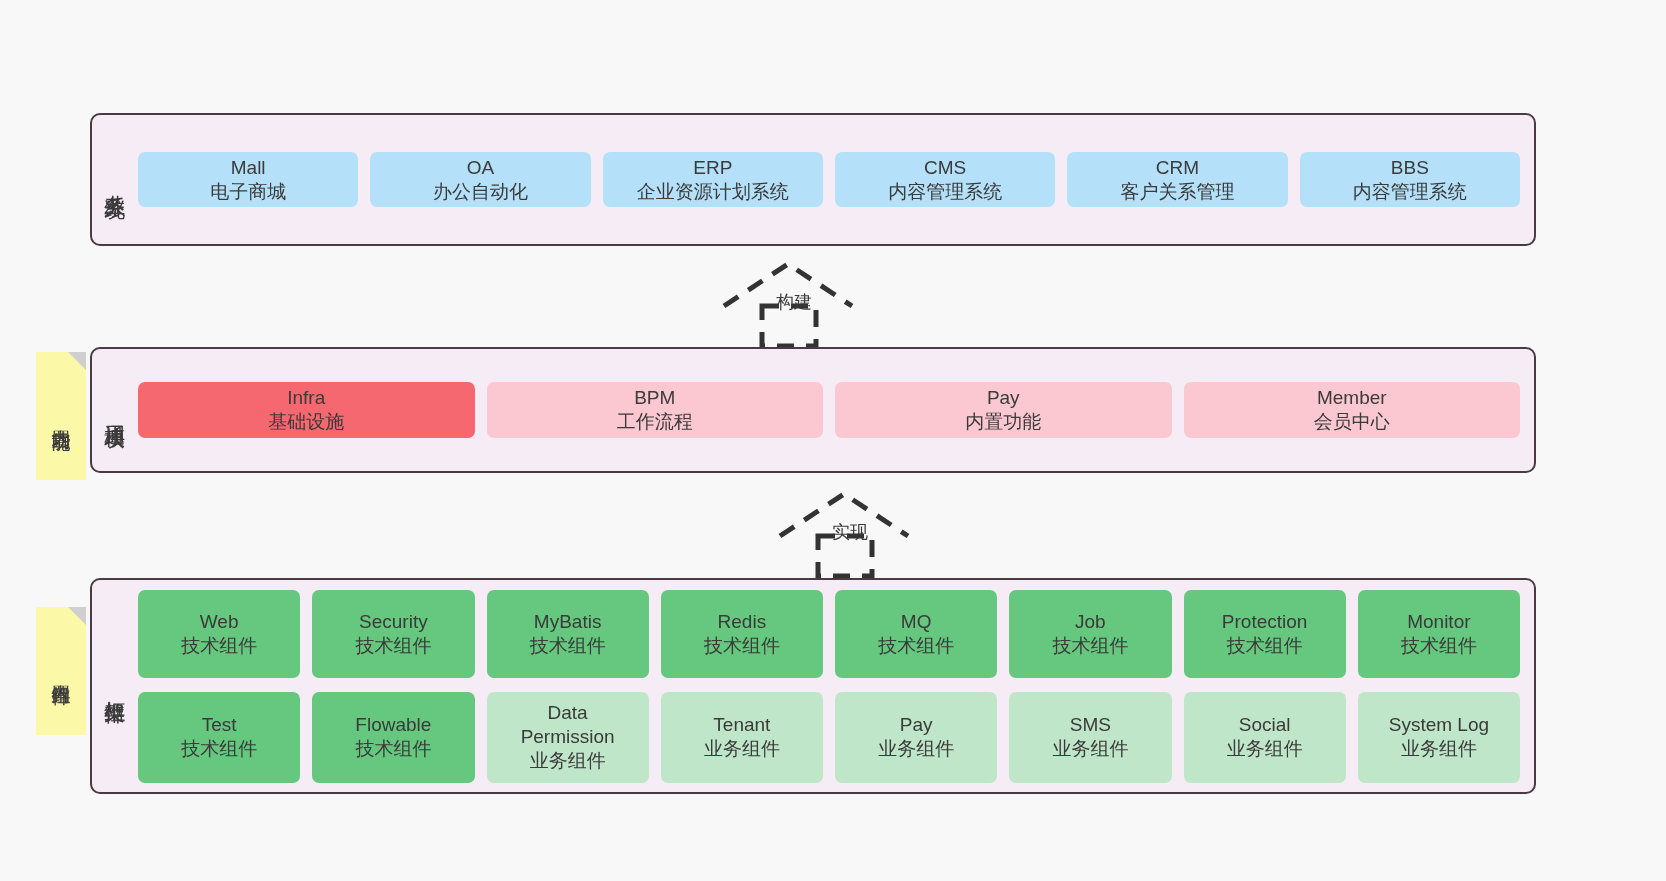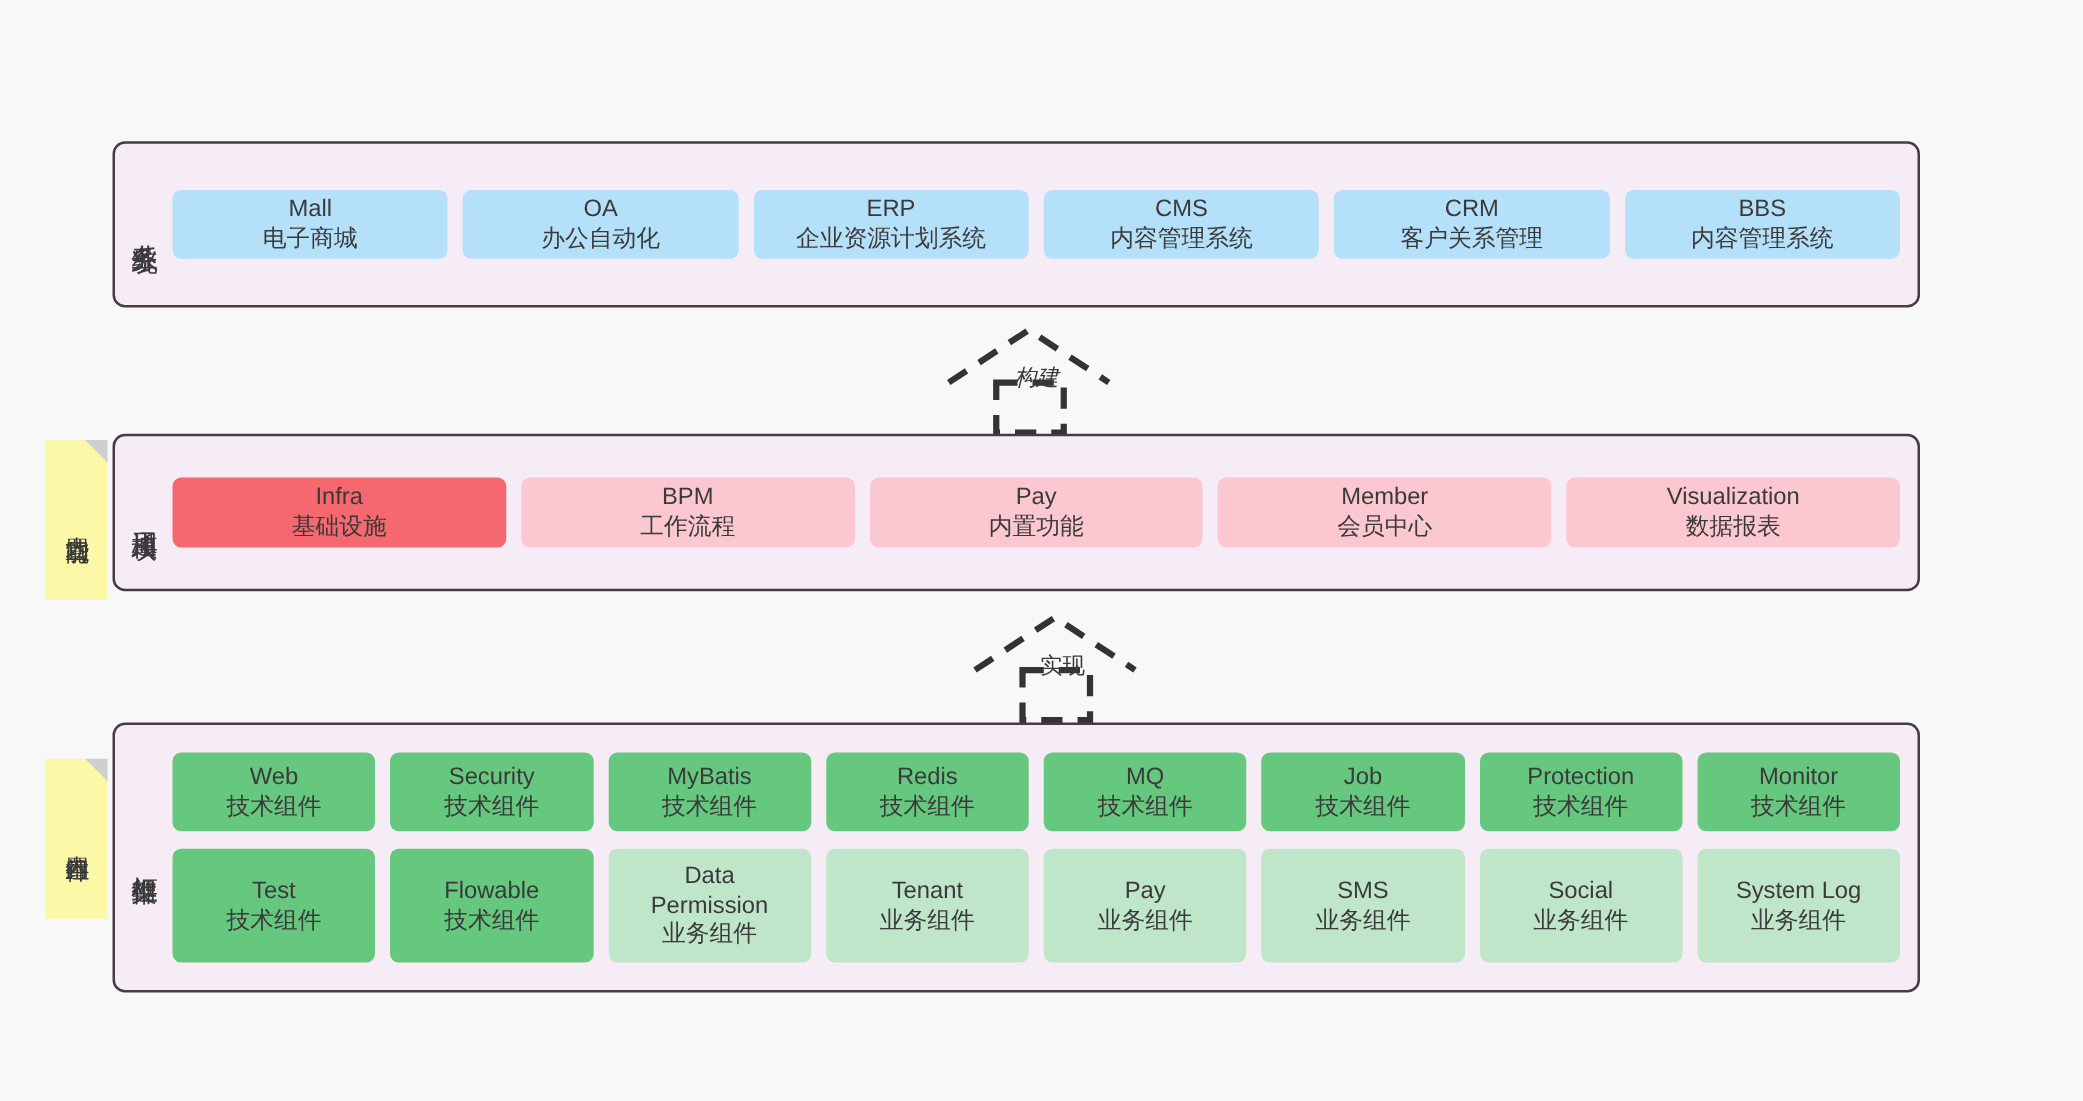--- a/index.html
+++ b/index.html
@@ -139,21 +139,21 @@
           <span class="t2">客户关系管理</span>
         </div>
         <div class="card c-blue">
           <span class="t1">BBS</span>
           <span class="t2">内容管理系统</span>
         </div>
       </div>
     </div>
   </div>
 
-  <div class="arrow" style="left:751px;top:258px;font-style:italic;">
+  <div class="arrow" style="left:716px;top:258px;">
     <svg width="160" height="92" viewBox="0 0 160 92">
       <path d="M 8 48 L 72 6 L 136 48" fill="none" stroke="#333" stroke-width="5" stroke-dasharray="17,12" stroke-linecap="butt"></path>
       <path d="M 46 48 L 100 48 L 100 88 L 46 88 Z" fill="none" stroke="#333" stroke-width="5" stroke-dasharray="17,12"></path>
     </svg>
     <span class="arrow-label" style="left:60px;top:32px;">构建</span>
   </div>
 
   <div class="sticky" id="sticky-2" style="left:36px;top:352px;width:50px;height:128px;">
     <span class="fold"></span>
     <span>内置功能</span>
@@ -172,24 +172,20 @@
           <span class="t2">工作流程</span>
         </div>
         <div class="card c-pink">
           <span class="t1">Pay</span>
           <span class="t2">内置功能</span>
         </div>
         <div class="card c-pink">
           <span class="t1">Member</span>
           <span class="t2">会员中心</span>
         </div>
-        <div class="card c-pink">
-          <span class="t1">Visualization</span>
-          <span class="t2">数据报表</span>
-        </div>
       </div>
     </div>
   </div>
 
   <div class="arrow" style="left:772px;top:488px;">
     <svg width="160" height="92" viewBox="0 0 160 92">
       <path d="M 8 48 L 72 6 L 136 48" fill="none" stroke="#333" stroke-width="5" stroke-dasharray="17,12" stroke-linecap="butt"></path>
       <path d="M 46 48 L 100 48 L 100 88 L 46 88 Z" fill="none" stroke="#333" stroke-width="5" stroke-dasharray="17,12"></path>
     </svg>
     <span class="arrow-label" style="left:60px;top:32px;">实现</span>
@@ -197,21 +193,21 @@
 
   <div class="sticky" id="sticky-3" style="left:36px;top:607px;width:50px;height:128px;">
     <span class="fold"></span>
     <span>内置组件</span>
   </div>
 
   <div class="layer" id="layer-3" style="left:90px;top:578px;width:1446px;height:216px;">
     <div class="layer-label">框架组件</div>
     <div class="layer-body">
 
-      <div class="row" style="height:63px;">
+      <div class="row" style="height:88px;">
         <div class="card c-green">
           <span class="t1">Web</span>
           <span class="t2">技术组件</span>
         </div>
         <div class="card c-green">
           <span class="t1">Security</span>
           <span class="t2">技术组件</span>
         </div>
         <div class="card c-green">
           <span class="t1">MyBatis</span>

